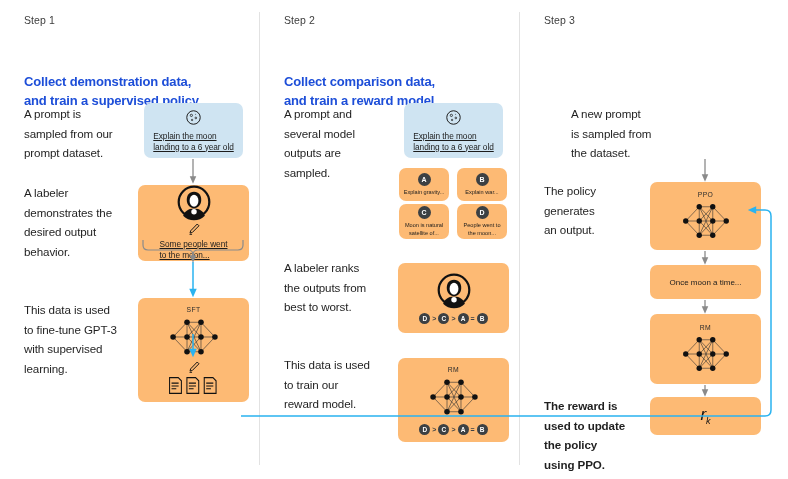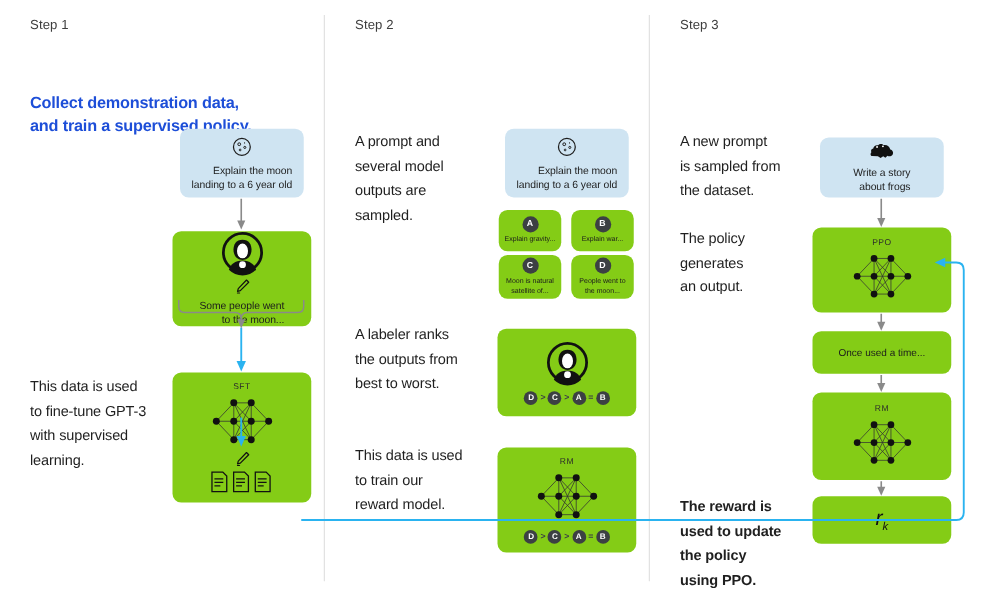--- a/index.html
+++ b/index.html
@@ -39,24 +39,24 @@
     white-space: pre-line; letter-spacing: -.1px;
   }
 
   
   .card {
     position: absolute; border-radius: 7px;
     display: flex; flex-direction: column;
     align-items: center; justify-content: center;
   }
   .card.blue { background: #cfe4f2; }
-  .card.grey { background: #84cc16; }
+  .card.grey { background: #fdba74; }
   .card-text {
-    font-size: 8.3px; line-height: 11px; text-align: right;
-    color: #1c1c1c; white-space: pre-line; letter-spacing: -.05px;
+    font-size: 8.3px; line-height: 11px; text-align: left;
+    color: #1c1c1c; white-space: pre-line; letter-spacing: -.05px; text-decoration: underline;
   }
   .tiny-text {
     font-size: 5.6px; line-height: 7.3px; text-align: center;
     color: #1c1c1c; white-space: pre-line;
   }
   .net-label {
     font-size: 6.8px; color: #2b2b2b; letter-spacing: .35px;
     text-align: center;
   }
   .plain-card-text { font-size: 8px; color: #1c1c1c; text-align: center; }
@@ -92,20 +92,27 @@
 <div class="page">
 
   <div class="divider" id="div1"></div>
   <div class="divider" id="div2"></div>
 
   <div class="col" id="col1">
     <div class="step-label">Step 1</div>
     <div class="step-title">Collect demonstration data,
 and train a supervised policy.</div>
 
+    <div class="body-text" style="top:104px;">A prompt is
+sampled from our
+prompt dataset.</div>
+    <div class="body-text" style="top:183px;">A labeler
+demonstrates the
+desired output
+behavior.</div>
     <div class="body-text" style="top:300px;">This data is used
 to fine-tune GPT-3
 with supervised
 learning.</div>
 
     <div class="card blue" style="left:144px; top:103px; width:99px; height:55px;">
       <span>
         <svg width="17" height="17" viewBox="0 0 24 24">
           <circle cx="12" cy="12" r="9.5" fill="none" stroke="#1c1c1c" stroke-width="1.4"></circle>
           <circle cx="9" cy="9" r="1.6" fill="none" stroke="#1c1c1c" stroke-width="1.1"></circle>
@@ -178,20 +185,22 @@
             <path d="M46 2 h11 l4 4 v16 h-15 z"></path>
             <path d="M48.5 9 h9 M48.5 12.5 h9 M48.5 16 h6"></path>
           </g>
         </svg>
       </span>
     </div>
   </div>
 
   <div class="col" id="col2">
     <div class="step-label">Step 2</div>
+    <div class="step-title">Collect comparison data,
+and train a reward model.</div>
 
     <div class="body-text" style="top:104px;">A prompt and
 several model
 outputs are
 sampled.</div>
     <div class="body-text" style="top:258px;">A labeler ranks
 the outputs from
 best to worst.</div>
     <div class="body-text" style="top:355px;">This data is used
 to train our
@@ -283,44 +292,31 @@
         <span class="rank-badge">A</span>
         <span class="rank-op">=</span>
         <span class="rank-badge">B</span>
       </div>
     </div>
   </div>
 
   <div class="col" id="col3">
     <div class="step-label">Step 3</div>
 
-    <div class="body-text" style="top:104px;">A new prompt
+    <div class="body-text" style="top:104px;margin-left:27px;">A new prompt
 is sampled from
 the dataset.</div>
     <div class="body-text" style="top:181px;">The policy
 generates
 an output.</div>
     <div class="body-text" style="top:396px;font-weight:bold;">The reward is
 used to update
 the policy
 using PPO.</div>
 
-    <div class="card blue" style="left:136px; top:110px; width:99px; height:48px;">
-      <span>
-        <svg width="21" height="14" viewBox="0 0 30 20">
-          <path d="M4 15.5 C2 15.5 1.5 12.5 3 11 C2 9.5 3 7 5 7.2 C5.4 4.2 8 2.5 10.8 3.2
-                   C12 1.2 15.5 1 17 3 C20.5 2.2 24 4.5 24.6 8 C27.5 8.6 28.8 12 27 14.2
-                   C25.8 15.8 23 16.2 21.4 15 L19 17.5 L16.5 15.8 L13.5 17.8 L10.5 15.6 Z" fill="#111"></path>
-          <circle cx="9.5" cy="5.2" r="1.1" fill="#fff"></circle>
-          <circle cx="16.2" cy="4.4" r="1.1" fill="#fff"></circle>
-        </svg>
-      </span>
-      <div class="card-text" style="margin-top:5px;">Write a story
-about frogs</div>
-    </div>
 
     <div class="card grey" style="left:130px; top:182px; width:111px; height:68px;">
       <div class="net-label">PPO</div>
       <span style="margin-top:2px;">
         <svg width="62" height="42" viewBox="0 0 80 56">
           <g stroke="#333" stroke-width="0.8" fill="none">
             <path d="M13 28 L31 9 M13 28 L31 28 M13 28 L31 47
                      M31 9 L49 9 M31 9 L49 28 M31 9 L49 47
                      M31 28 L49 9 M31 28 L49 28 M31 28 L49 47
                      M31 47 L49 9 M31 47 L49 28 M31 47 L49 47
@@ -335,21 +331,21 @@
             <circle cx="49" cy="9" r="3.6"></circle>
               <circle cx="49" cy="28" r="3.6"></circle>
               <circle cx="49" cy="47" r="3.6"></circle>
             <circle cx="67" cy="28" r="3.6"></circle>
           </g>
         </svg>
       </span>
     </div>
 
     <div class="card grey" style="left:130px; top:265px; width:111px; height:34px;">
-      <div class="plain-card-text">Once used a time...</div>
+      <div class="plain-card-text">Once moon a time...</div>
     </div>
 
     <div class="card grey" style="left:130px; top:314px; width:111px; height:70px;">
       <div class="net-label">RM</div>
       <span style="margin-top:2px;">
         <svg width="62" height="42" viewBox="0 0 80 56">
           <g stroke="#333" stroke-width="0.8" fill="none">
             <path d="M13 28 L31 9 M13 28 L31 28 M13 28 L31 47
                      M31 9 L49 9 M31 9 L49 28 M31 9 L49 47
                      M31 28 L49 9 M31 28 L49 28 M31 28 L49 47

